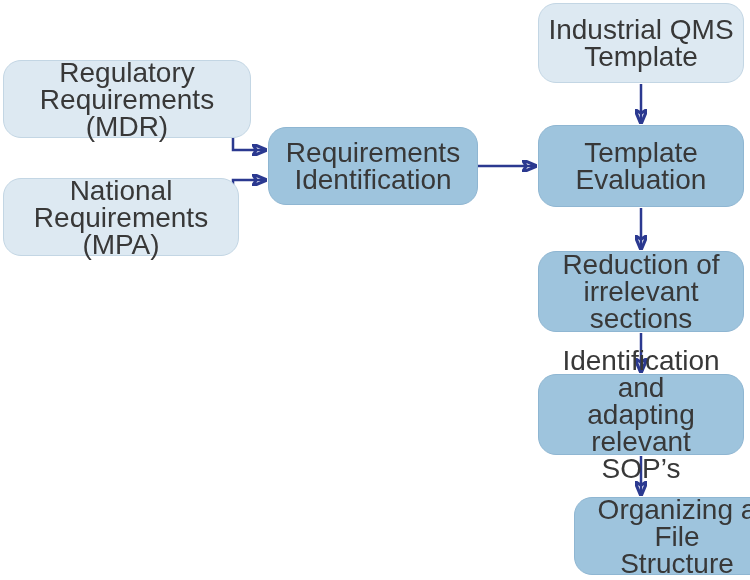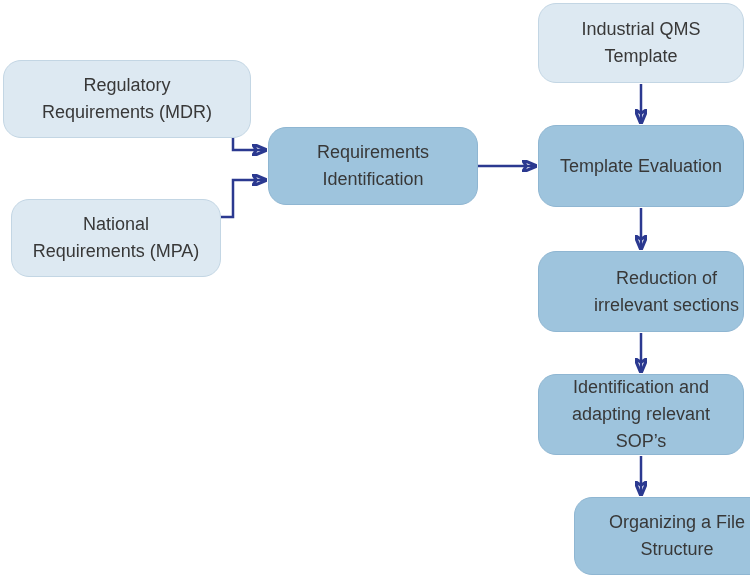--- a/index.html
+++ b/index.html
@@ -41,21 +41,21 @@
   .node.light {
     background: var(--light-box-fill, #dde9f2);
     border: 1px solid var(--light-box-border, #c3d6e4);
   }
   .node.medium {
     background: var(--medium-box-fill, #9ec4dd);
     border: 1px solid var(--medium-box-border, #8fb6d2);
   }
   .label {
     white-space: pre-line;
-    font-size: 18px;
+    font-size: 28px;
     line-height: 27px;
     color: var(--text, #383838);
   }
 </style>
 </head>
 <body>
 
 <div class="canvas">
 
   <svg class="edges" viewBox="0 0 750 580" xmlns="http://www.w3.org/2000/svg">
@@ -71,21 +71,21 @@
     <path d="M641,208 V249" marker-end="url(#arrowhead)"></path>
     <path d="M641,333 V372" marker-end="url(#arrowhead)"></path>
     <path d="M641,456 V495" marker-end="url(#arrowhead)"></path>
   </svg>
 
   <div class="node light" style="left:3px; top:60px; width:248px; height:78px;align-items:center;">
     <span class="label">Regulatory
 Requirements (MDR)</span>
   </div>
 
-  <div class="node light" style="left:11px; top:178px; width:210px; height:78px;margin-top:21px;">
+  <div class="node light" style="left:3px; top:178px; width:236px; height:78px;">
     <span class="label">National
 Requirements (MPA)</span>
   </div>
 
   <div class="node medium" style="left:268px; top:127px; width:210px; height:78px;">
     <span class="label">Requirements
 Identification</span>
   </div>
 
   <div class="node light" style="left:538px; top:3px; width:206px; height:80px;">

